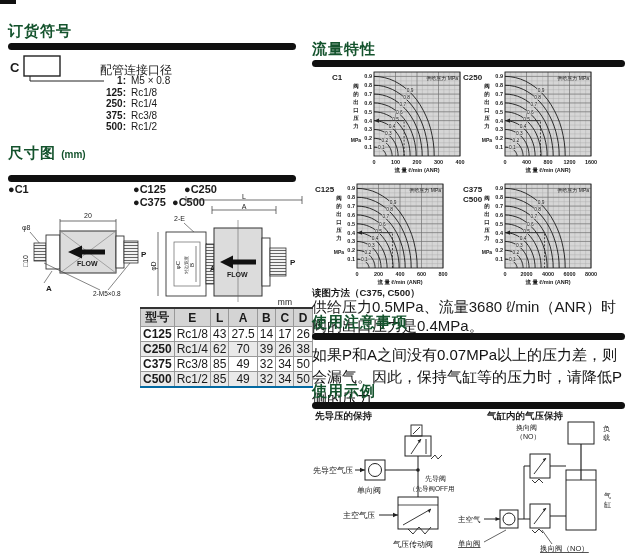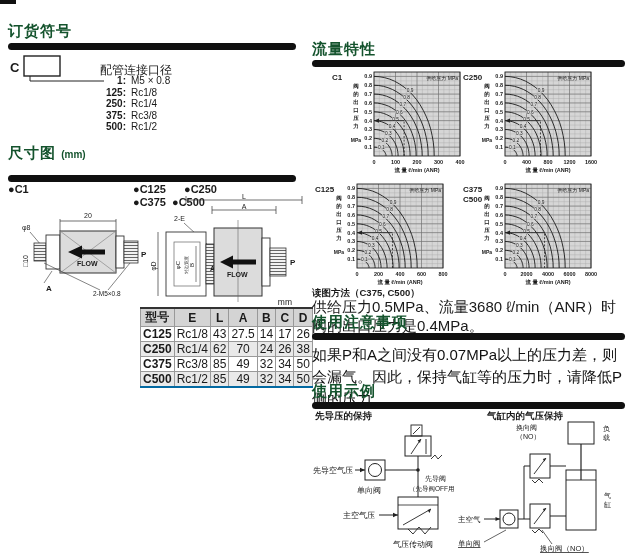--- a/index.html
+++ b/index.html
@@ -171,21 +171,21 @@
           <td>27.5</td>
           <td>14</td>
           <td>17</td>
           <td>26</td>
         </tr>
         <tr>
           <th>C250</th>
           <td>Rc1/4</td>
           <td>62</td>
           <td>70</td>
-          <td>24</td>
+          <td>39</td>
           <td>26</td>
           <td>38</td>
         </tr>
         <tr>
           <th>C375</th>
           <td>Rc3/8</td>
           <td>85</td>
           <td>49</td>
           <td>32</td>
           <td>34</td>

